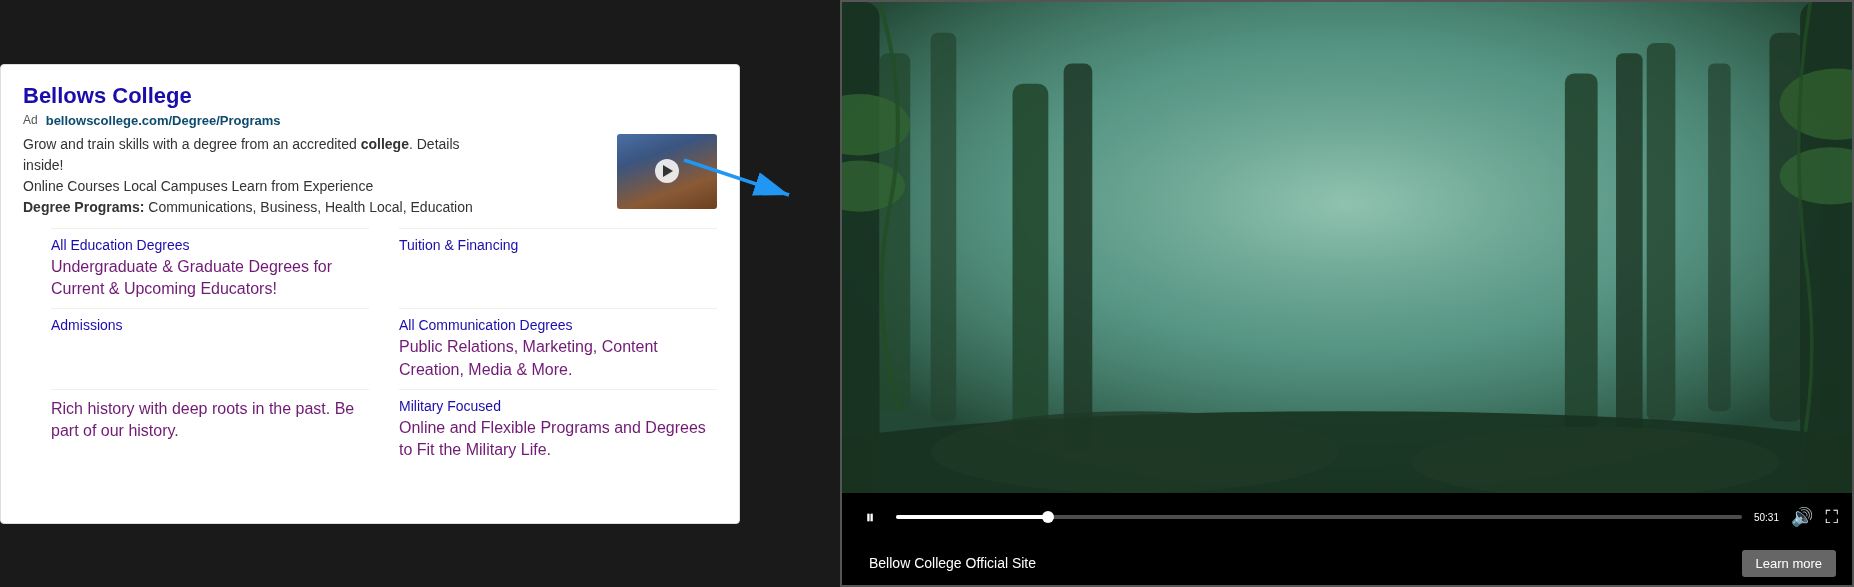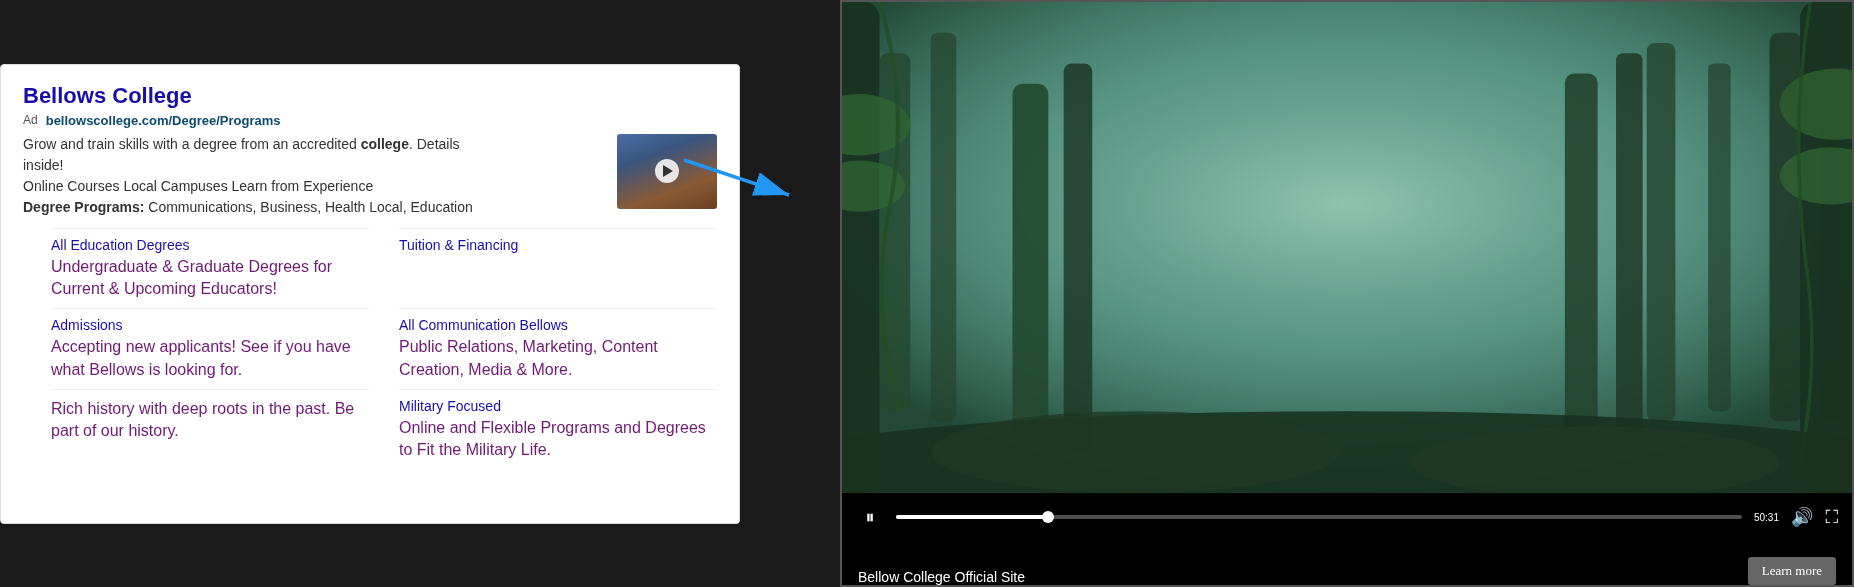--- a/index.html
+++ b/index.html
@@ -245,40 +245,40 @@
       border: none;
       color: #fff;
       font-size: 18px;
       cursor: pointer;
     }
 
     .video-bottom-bar {
       height: 44px;
       background: rgba(0,0,0,0.9);
       display: flex;
-      align-items: flex-end;
+      align-items: center;
       padding: 0 16px;
       justify-content: space-between;
+      margin-left: 11px;
     }
 
     .video-site-label {
       color: #fff;
       font-size: 14px;
       font-weight: 500;
     }
 
     .learn-more-btn {
       background: #666;
       color: #fff;
       border: none;
       padding: 6px 14px;
       font-size: 13px;
       border-radius: 3px;
       cursor: pointer;
-      font-family: Liberation Serif, serif;
     }
 
     
     .forest-svg {
       position: absolute;
       top: 0; left: 0;
       width: 100%;
       height: 100%;
     }
   </style>
@@ -322,25 +322,24 @@
         <div class="ad-link-title">All Education Degrees</div>
         <div class="ad-link-desc">Undergraduate &amp; Graduate Degrees for Current &amp; Upcoming Educators!</div>
       </div>
 
       <div class="ad-link-item">
         <div class="ad-link-title">Tuition &amp; Financing</div>
       </div>
 
       <div class="ad-link-item">
         <div class="ad-link-title">Admissions</div>
-        <div class="ad-link-desc">Accepting new applicants! See if you have what Bellows is looking for.</div>
-      </div>
-
-      <div class="ad-link-item">
-        <div class="ad-link-title">All Communication Bellows</div>
+      </div>
+
+      <div class="ad-link-item">
+        <div class="ad-link-title">All Communication Degrees</div>
         <div class="ad-link-desc">Public Relations, Marketing, Content Creation, Media &amp; More.</div>
       </div>
 
       <div class="ad-link-item">
         <div class="ad-link-desc">Rich history with deep roots in the past. Be part of our history.</div>
       </div>
 
       <div class="ad-link-item">
         <div class="ad-link-title">Military Focused</div>
         <div class="ad-link-desc">Online and Flexible Programs and Degrees to Fit the Military Life.</div>

